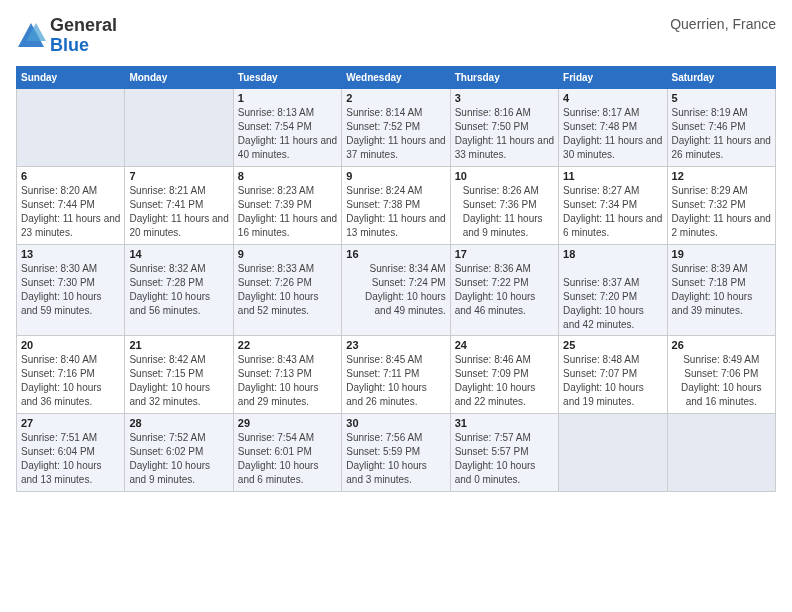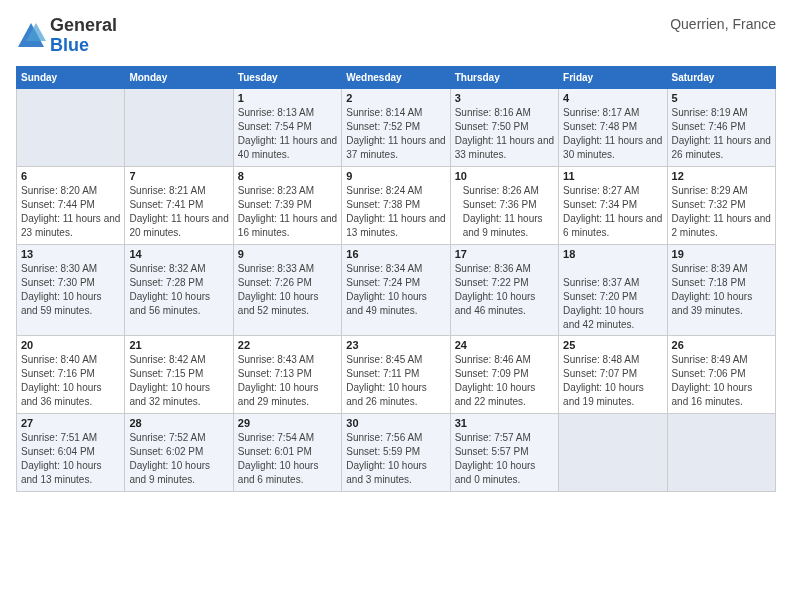--- a/index.html
+++ b/index.html
@@ -217,21 +217,21 @@
 Daylight: 10 hours and 56 minutes.</div>
           </td>
           <td>
             <div class="day-number">9</div>
             <div class="day-info" style="white-space: pre-line;">Sunrise: 8:33 AM
 Sunset: 7:26 PM
 Daylight: 10 hours and 52 minutes.</div>
           </td>
           <td>
             <div class="day-number">16</div>
-            <div class="day-info" style="white-space: pre-line;">Sunrise: 8:34 AM
+            <div class="day-info" style="white-space: pre-line; text-align: right;">Sunrise: 8:34 AM
 Sunset: 7:24 PM
 Daylight: 10 hours and 49 minutes.</div>
           </td>
           <td>
             <div class="day-number">17</div>
             <div class="day-info" style="white-space: pre-line;">Sunrise: 8:36 AM
 Sunset: 7:22 PM
 Daylight: 10 hours and 46 minutes.</div>
           </td>
           <td>
@@ -279,21 +279,21 @@
 Daylight: 10 hours and 22 minutes.</div>
           </td>
           <td>
             <div class="day-number">25</div>
             <div class="day-info" style="white-space: pre-line;">Sunrise: 8:48 AM
 Sunset: 7:07 PM
 Daylight: 10 hours and 19 minutes.</div>
           </td>
           <td>
             <div class="day-number">26</div>
-            <div class="day-info" style="white-space: pre-line;">Sunrise: 8:49 AM
+            <div class="day-info" style="white-space: pre-line; text-align: center;">Sunrise: 8:49 AM
 Sunset: 7:06 PM
 Daylight: 10 hours and 16 minutes.</div>
           </td>
         </tr>
         <tr class="row-odd">
           <td>
             <div class="day-number">27</div>
             <div class="day-info" style="white-space: pre-line;">Sunrise: 7:51 AM
 Sunset: 6:04 PM
 Daylight: 10 hours and 13 minutes.</div>

